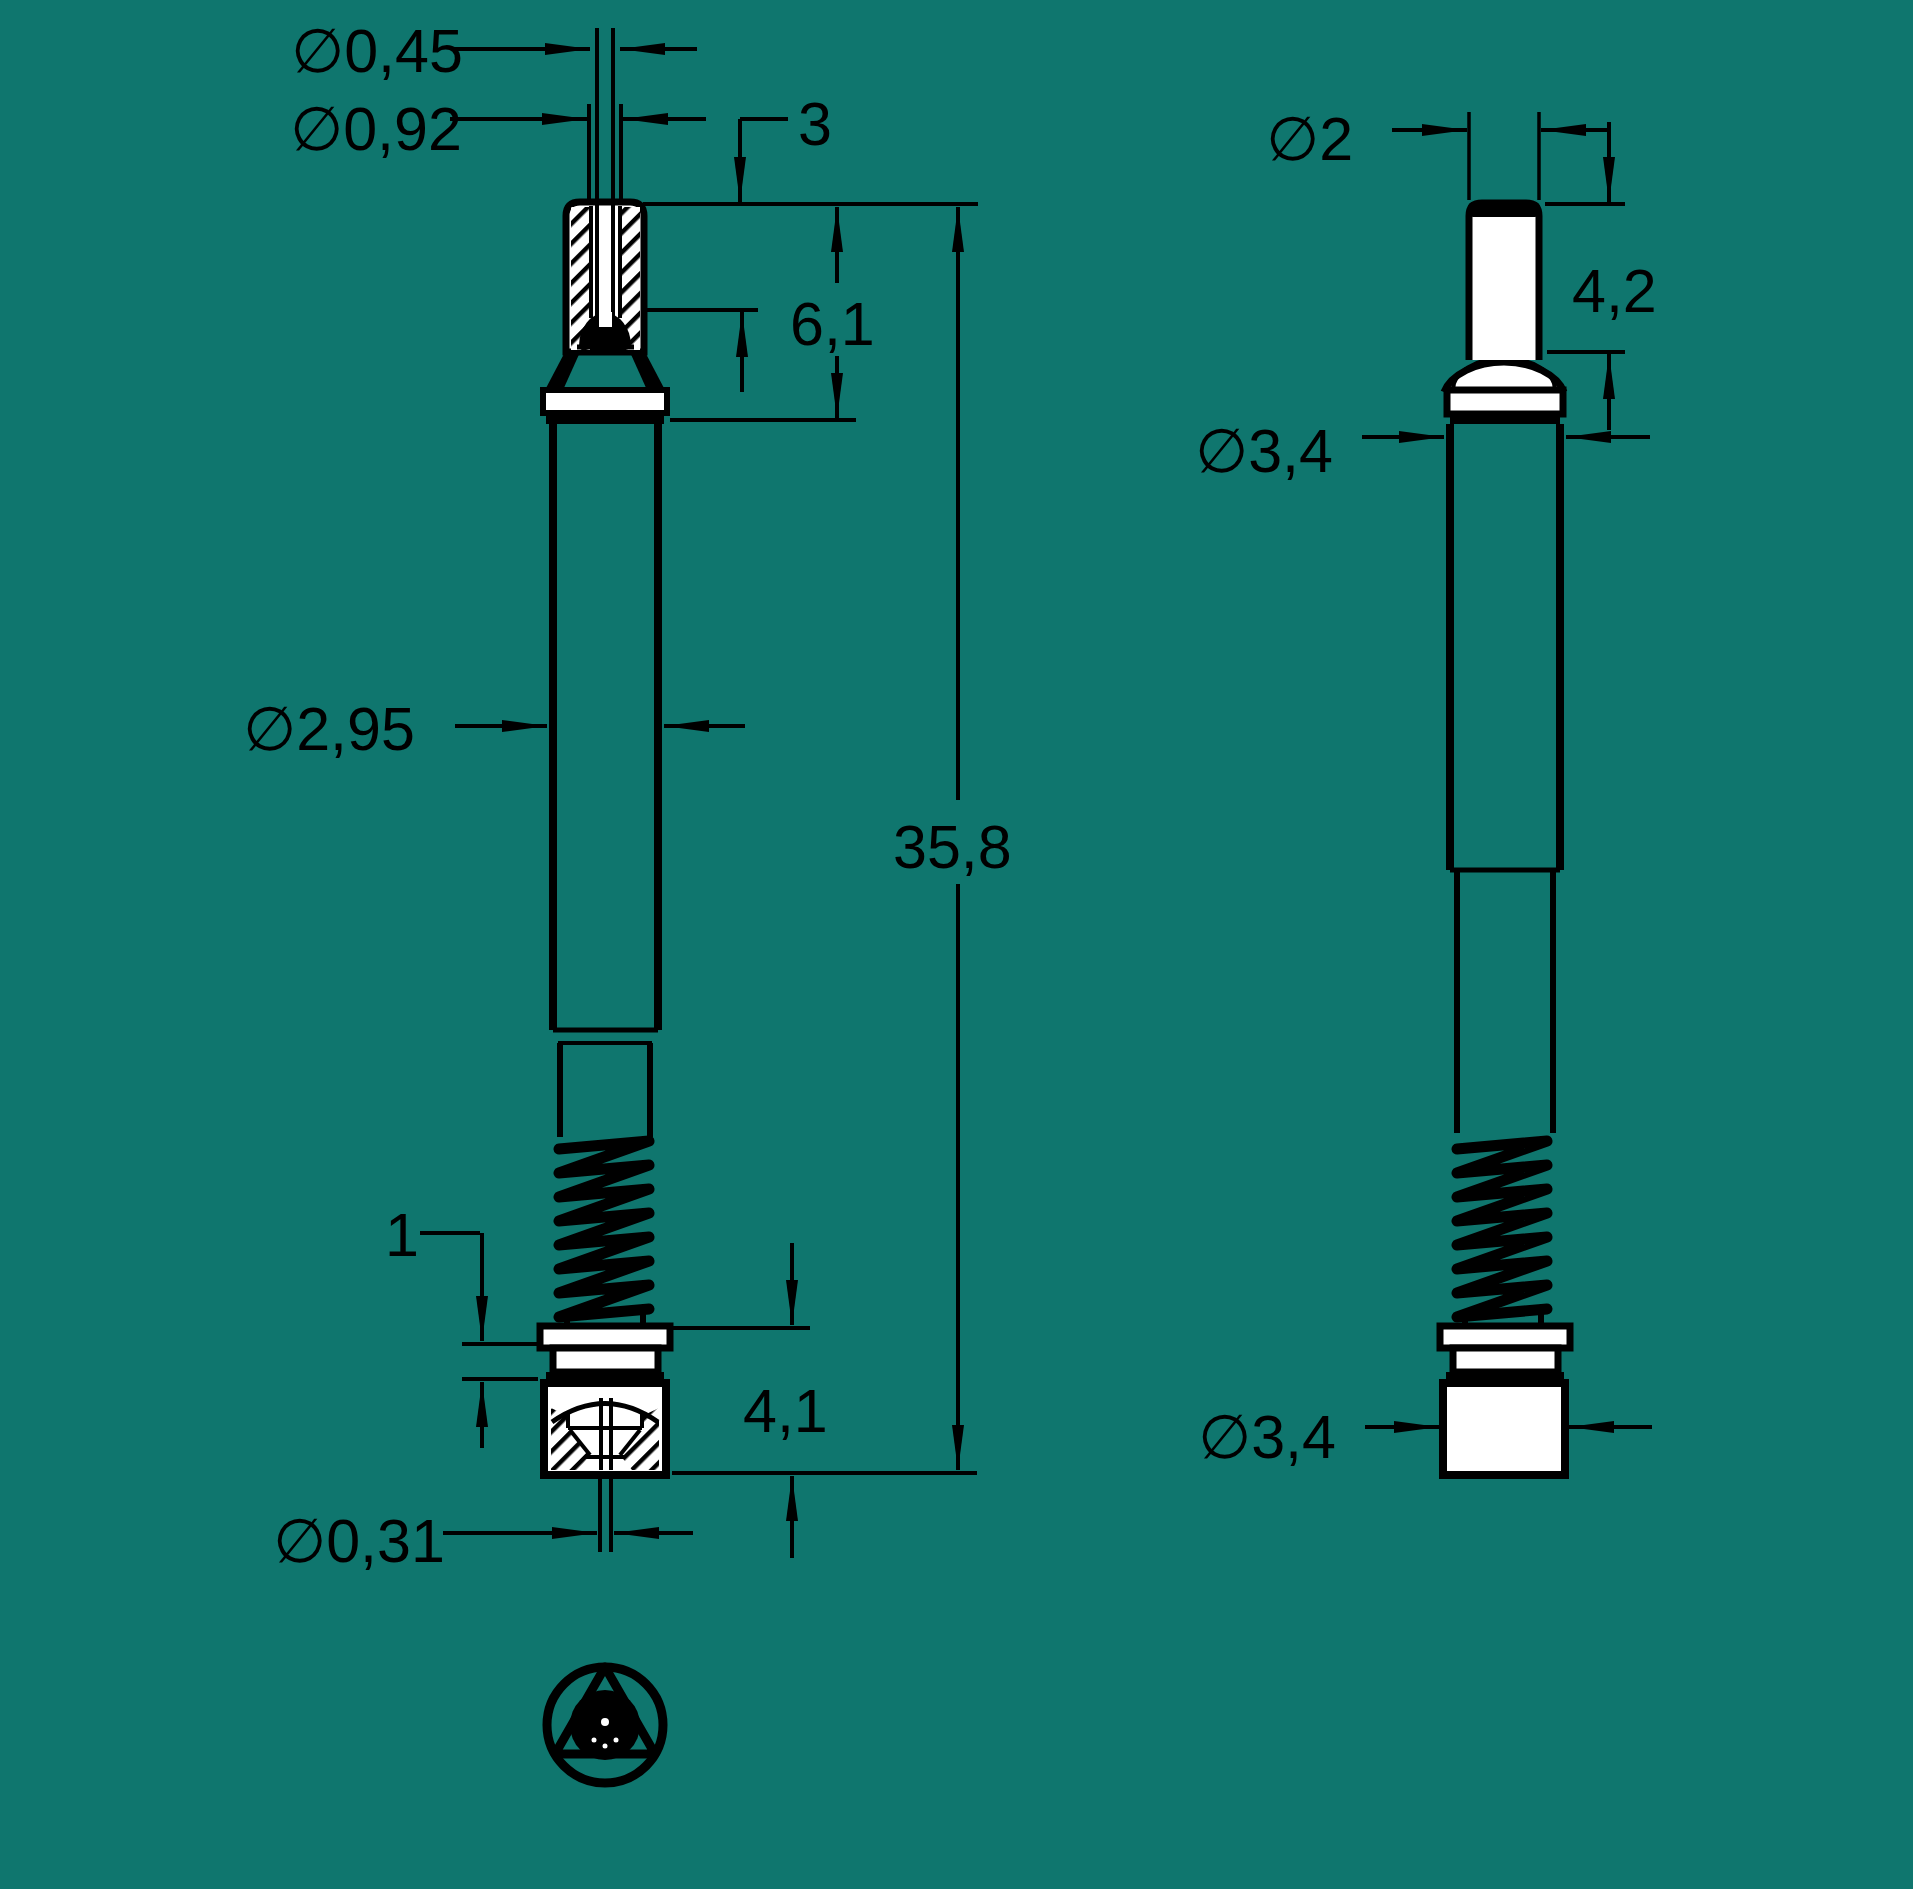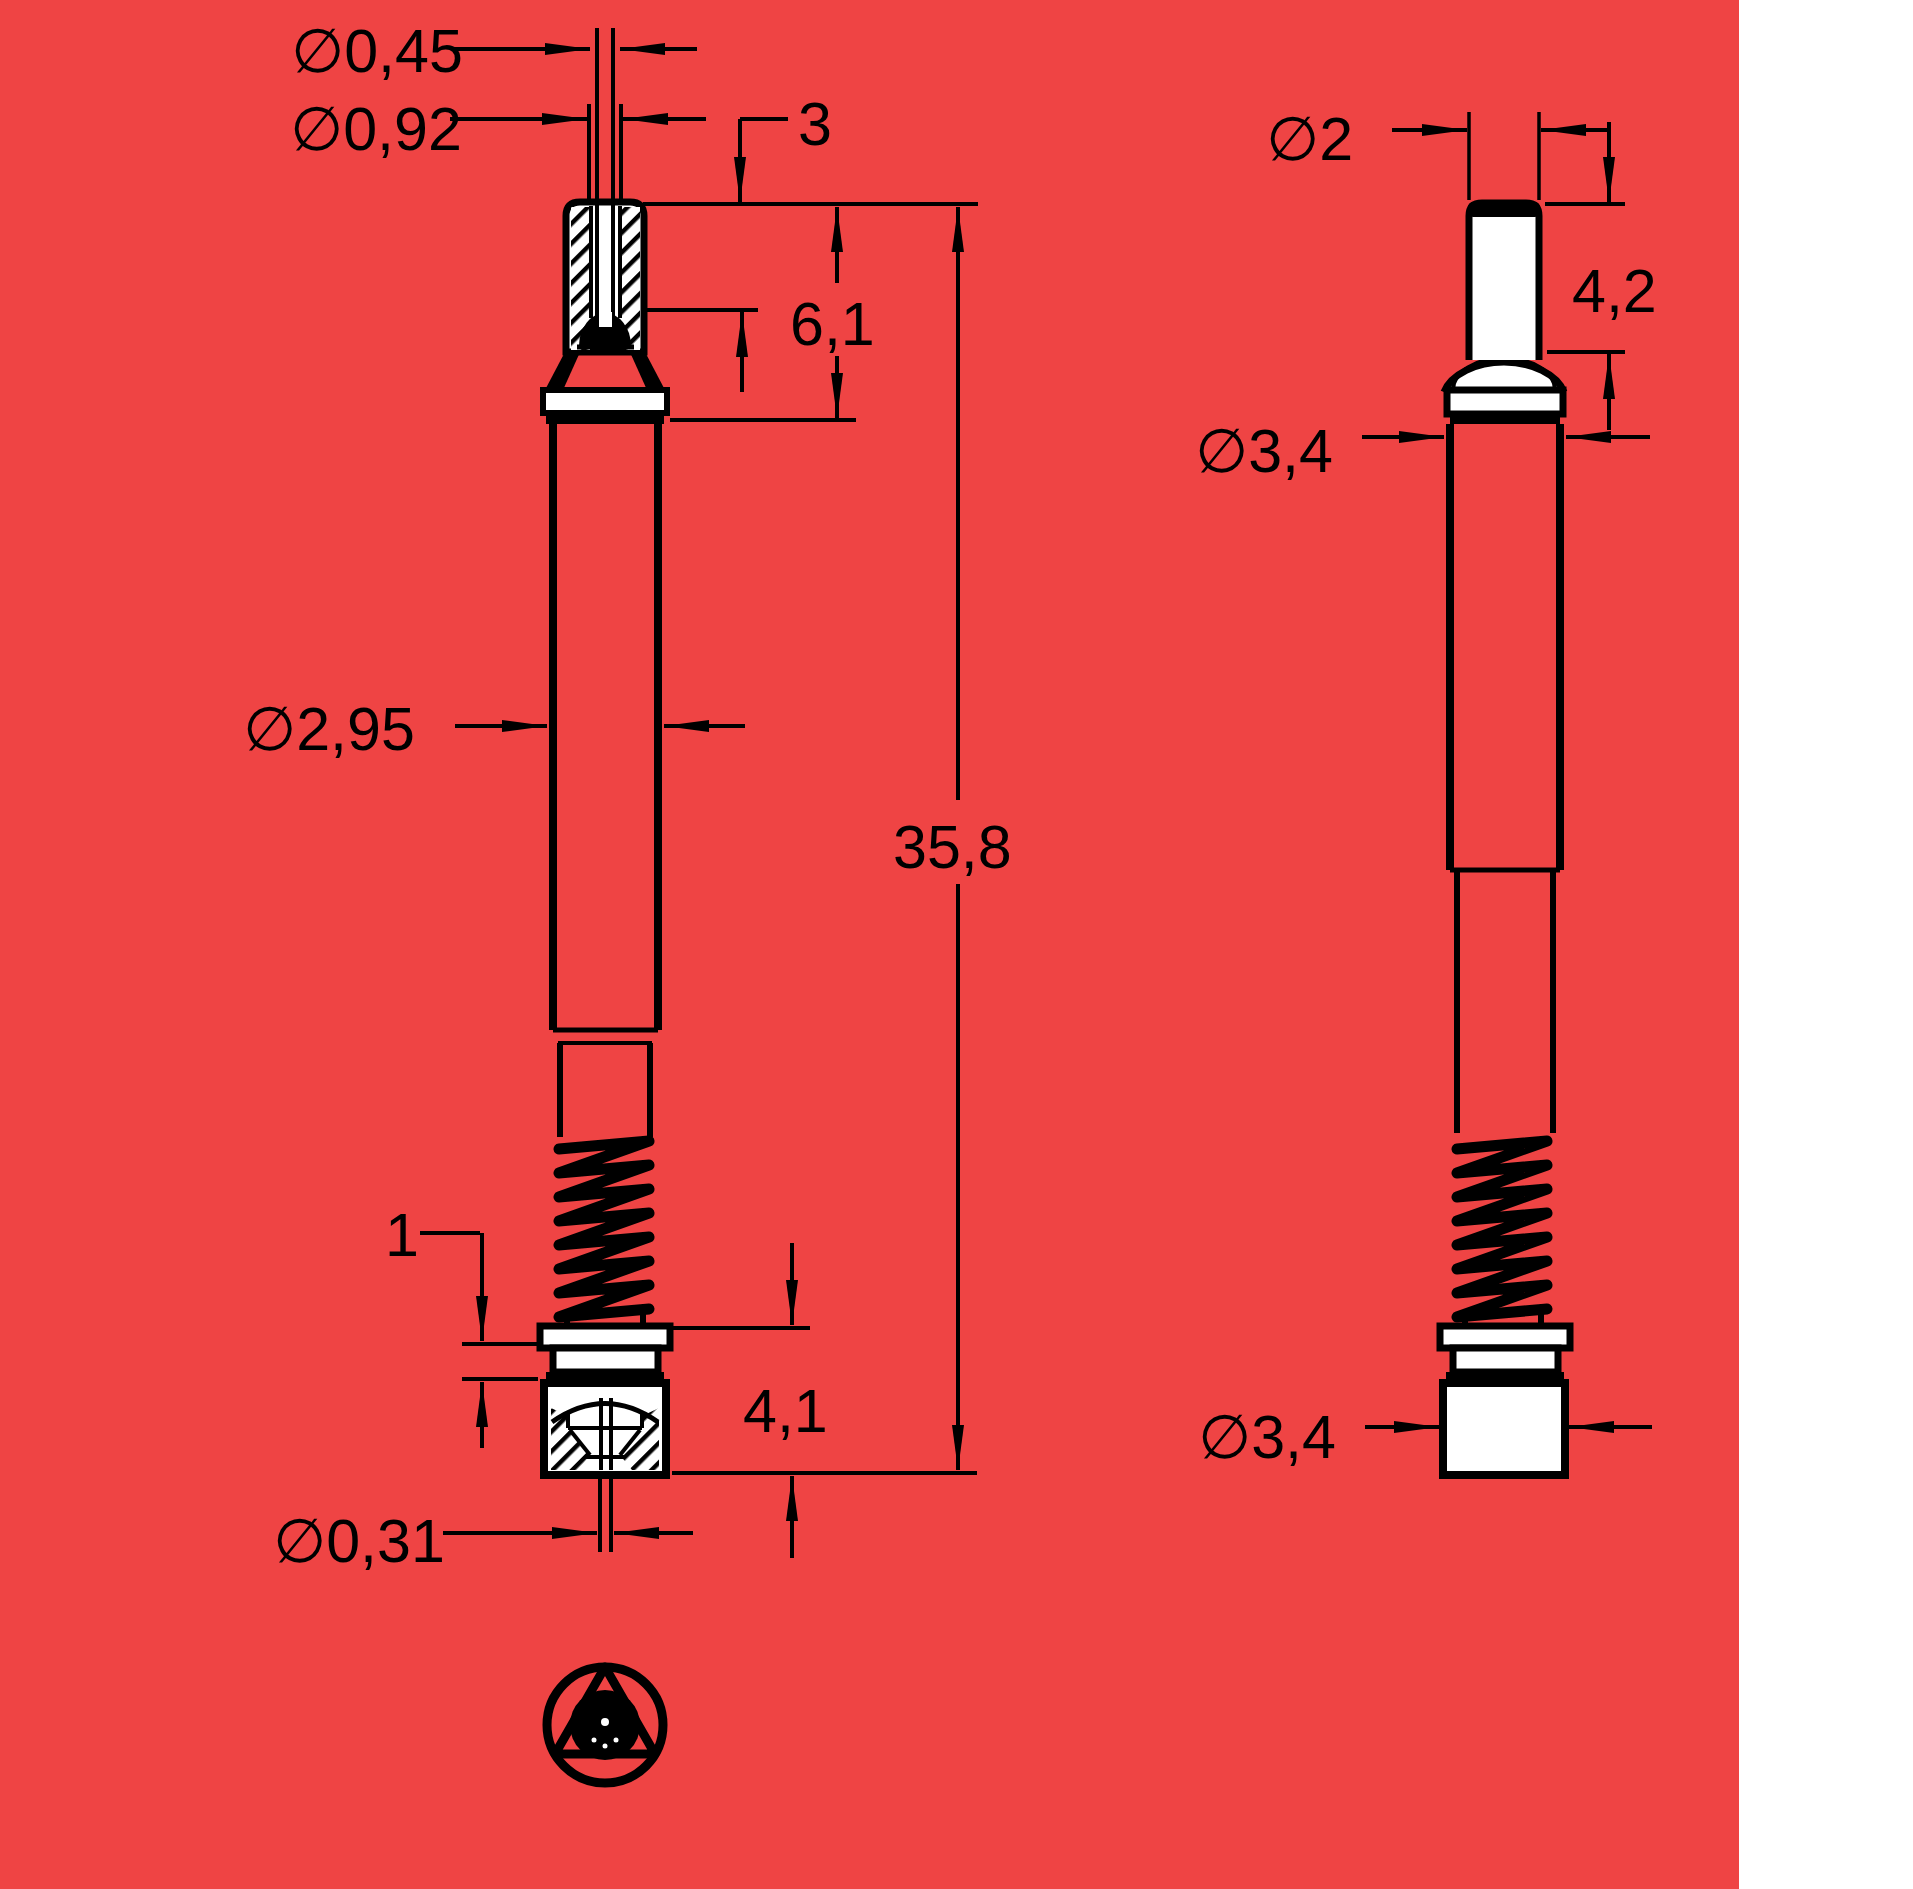--- a/index.html
+++ b/index.html
@@ -1,16 +1,16 @@
 <!DOCTYPE html>
 <html><head>
 <meta charset="utf-8">
 <style>
   html,body{margin:0;padding:0;background:#ffffff;}
-  .stage{width:1739px;height:1889px;background:#ef4444;position:relative;overflow:hidden;}
+  .stage{width:1913px;height:1889px;background:#0f766e;position:relative;overflow:hidden;}
   svg{display:block;}
   text{font-family:"Liberation Sans","DejaVu Sans",sans-serif;font-size:61px;fill:#000;}
   .ln{stroke:#000;stroke-width:4;fill:none;}
   .xln{stroke:#000;stroke-width:3.5;fill:none;}
   .o7{stroke:#000;stroke-width:7;fill:#fff;}
   .o8{stroke:#000;stroke-width:8;fill:none;}
   .o6{stroke:#000;stroke-width:6;fill:#fff;}
   .o5{stroke:#000;stroke-width:5;fill:none;}
   .o4{stroke:#000;stroke-width:4;fill:none;}
   .fillb{fill:#000;stroke:none;}

